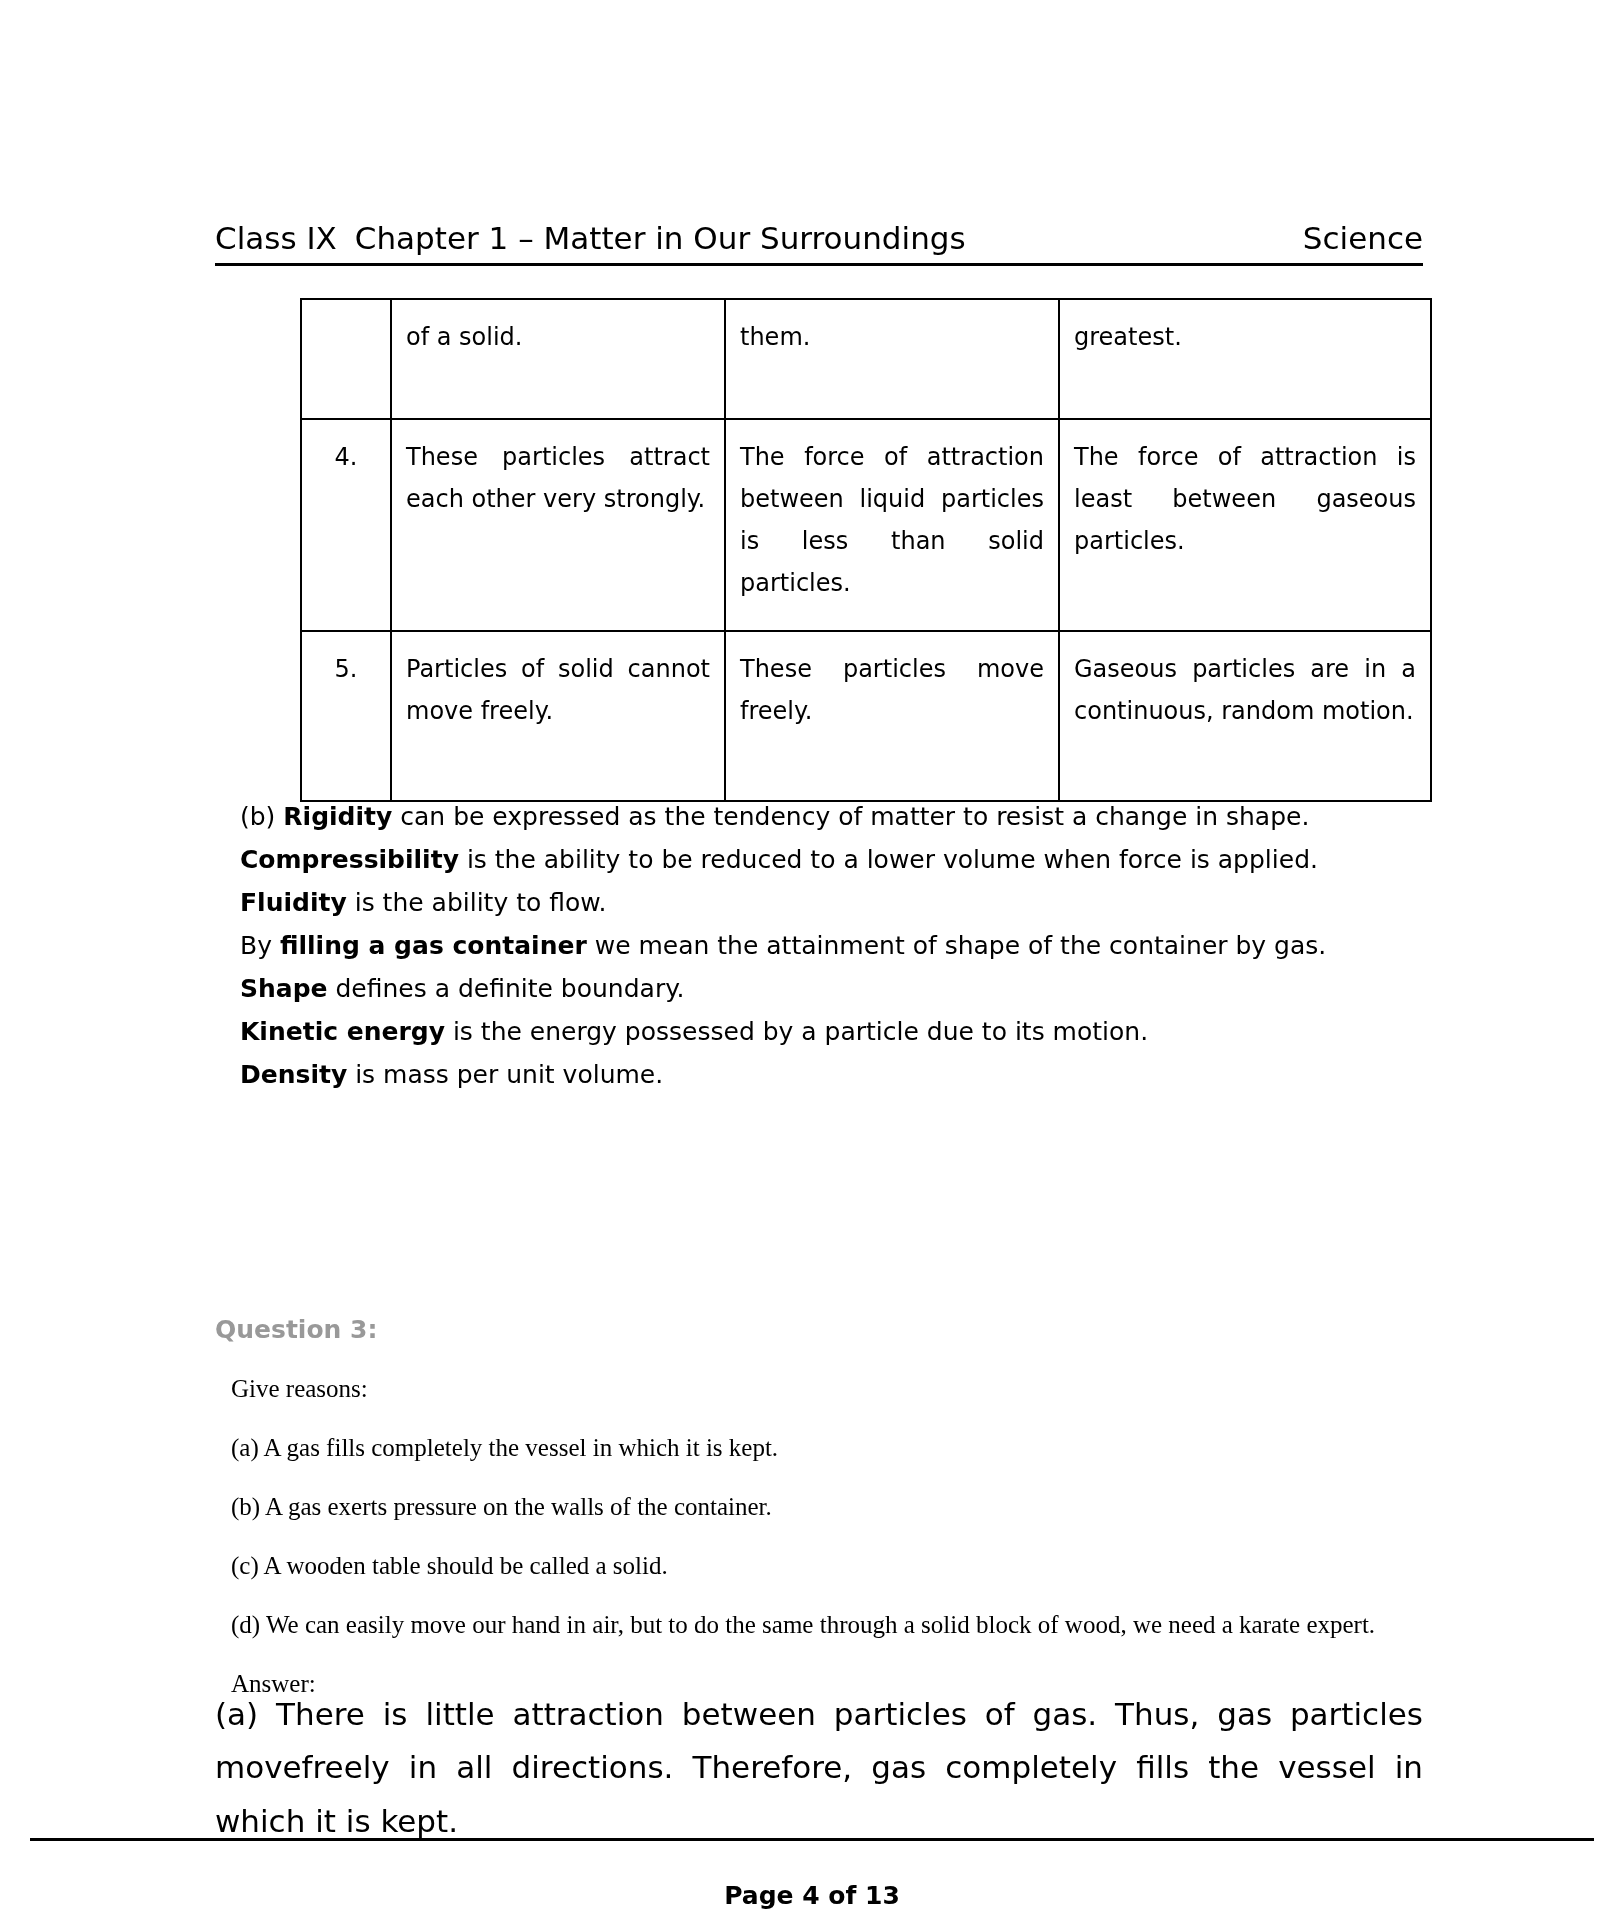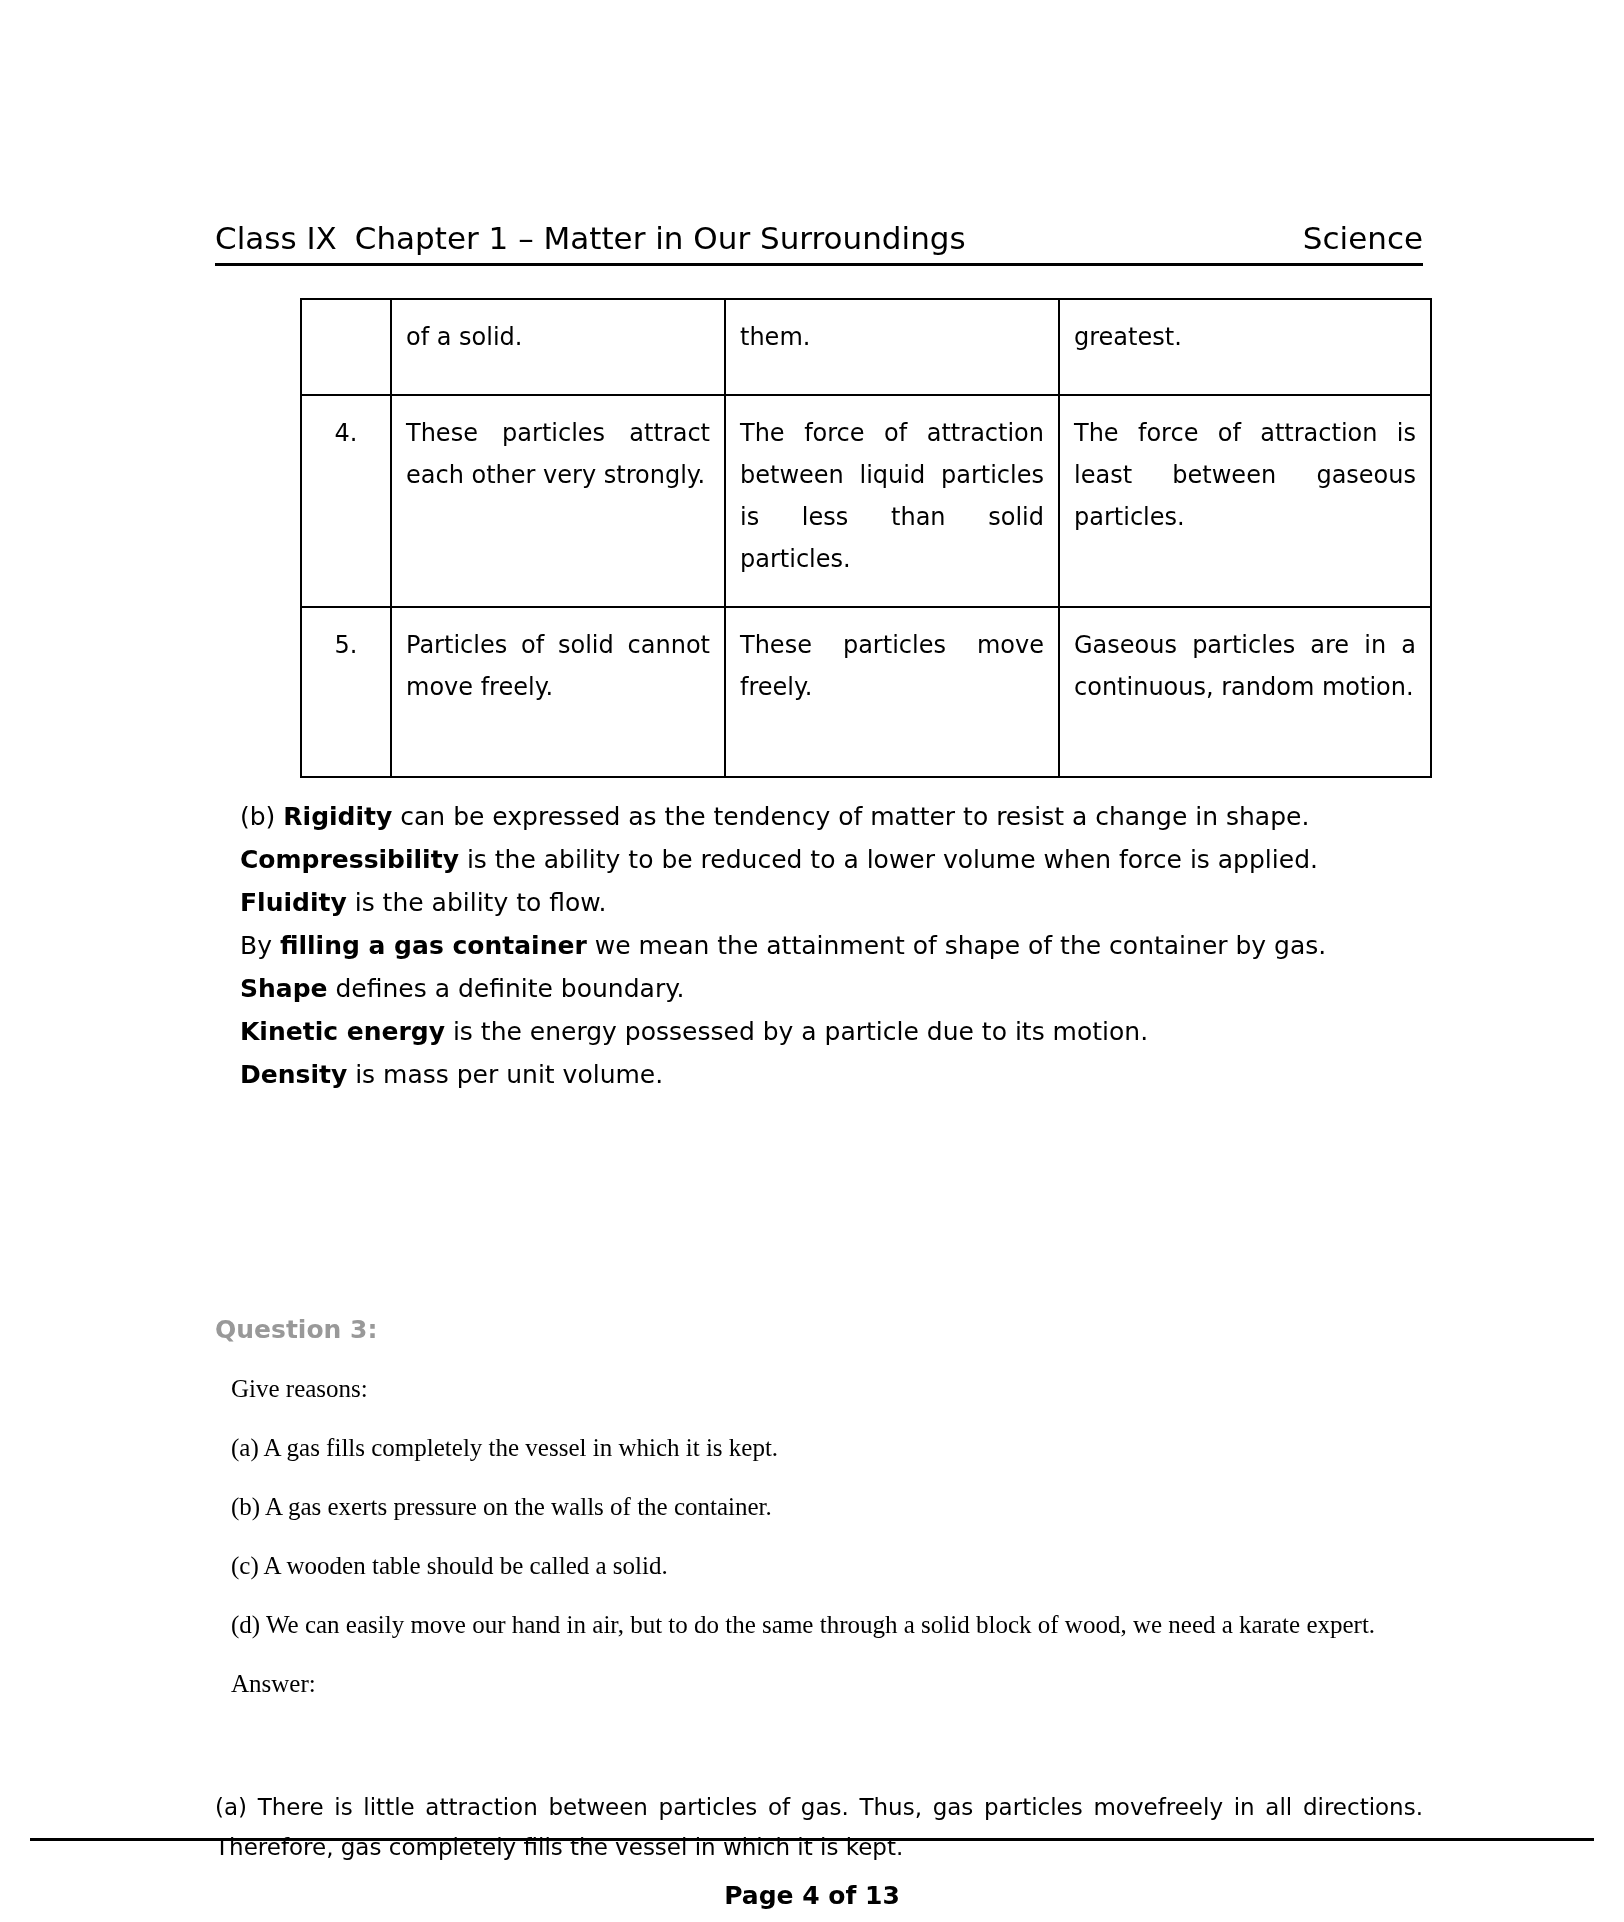--- a/index.html
+++ b/index.html
@@ -59,21 +59,21 @@
   .cmp-table td.num {
     text-align: center;
     text-align-last: center;
     padding-left: 0;
     padding-right: 0;
   }
   .col-num  { width: 90px; }
   .col-one  { width: 334px; }
   .col-two  { width: 334px; }
   .col-three{ width: 372px; }
-  .r-cont  { height: 96px; }
+  .r-cont  { height: 120px; }
   .r-four  { height: 212px; }
   .r-five  { height: 170px; }
 
   
   .body-block {
     position: absolute;
     left: 215px;
     top: 795px;
     width: 1208px;
     font-size: 25px;
@@ -98,23 +98,23 @@
   .q-title {
     font-weight: bold;
     color: #999999;
     margin: 0;
   }
   .q-line { margin: 16px; text-align: justify; text-align-last: left; font-family: Liberation Serif, serif; }
 
   .ablock {
     position: absolute;
     left: 215px;
-    top: 1788px;
-    width: 1208px;
-    font-size: 23px;
+    top: 1688px;
+    width: 1208px;
+    font-size: 31px;
     line-height: 1.72;
   }
 
   
   .page-footer {
     position: absolute;
     left: 30px;
     top: 1838px;
     width: 1564px;
     border-top: 3px solid #000;

